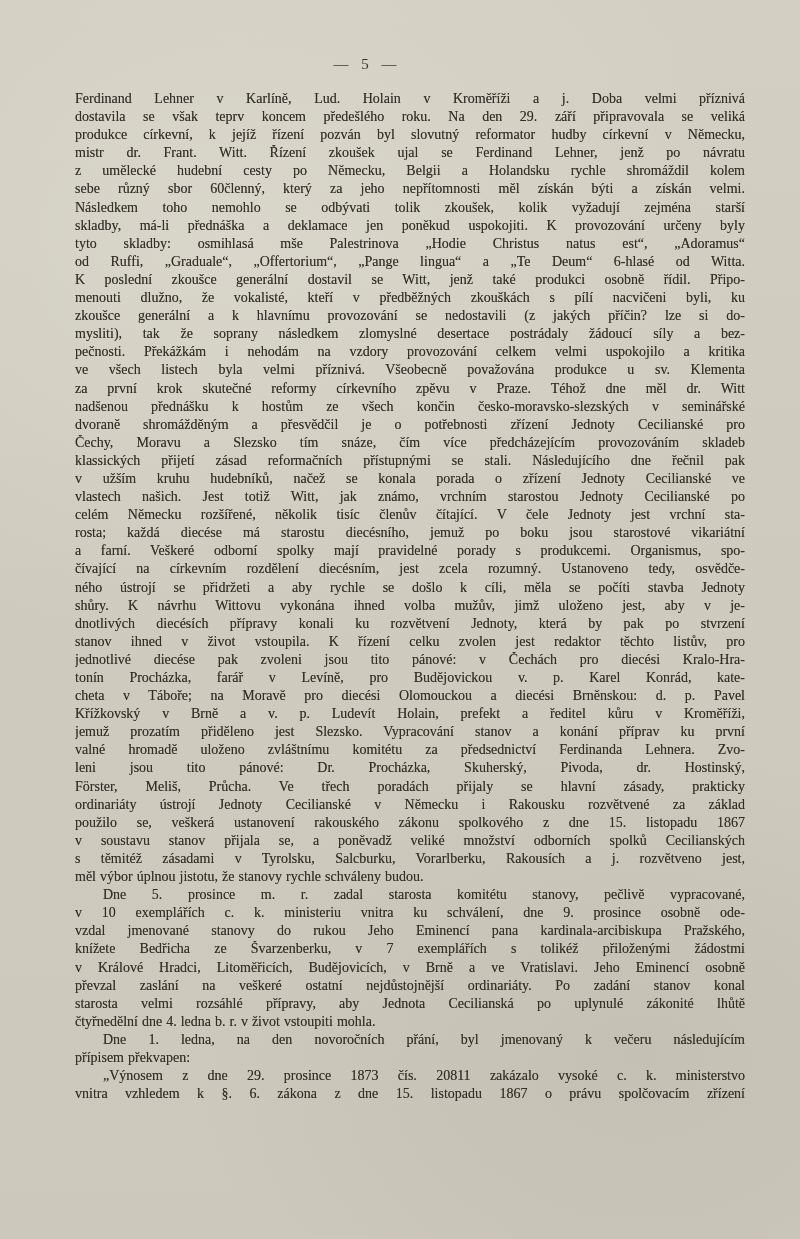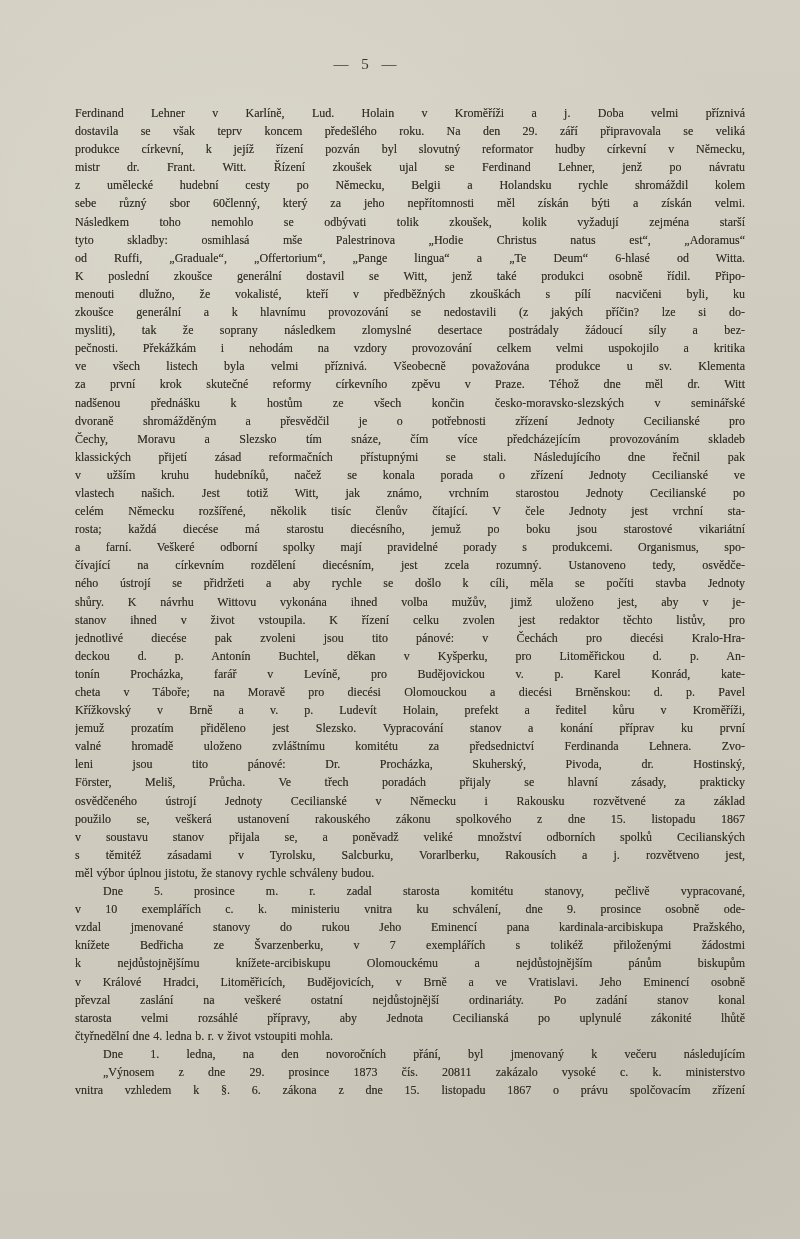--- a/index.html
+++ b/index.html
@@ -29,24 +29,24 @@
     top: 56px;
     left: 300px;
     width: 130px;
     text-align: center;
     font-size: 15px;
     word-spacing: 9px;
     color: #3a362e;
   }
   .text-block {
     position: absolute;
-    top: 106px;
+    top: 91px;
     left: 75px;
     width: 670px;
-    font-size: 12px;
+    font-size: 14px;
   }
   .line {
     height: 18.1px;
     overflow: hidden;
     text-align: justify;
     text-align-last: justify;
     text-rendering: optimizeLegibility;
     text-shadow: 0 0 0.5px rgba(51,47,40,0.55);
     word-spacing: 0.5px;
   }
@@ -68,20 +68,21 @@
 <div class="page">
   <div class="page-number">— 5 —</div>
   <div class="text-block">
       <div class="line justify">Ferdinand Lehner v Karlíně, Lud. Holain v Kroměříži a j. Doba velmi příznivá</div>
       <div class="line justify">dostavila se však teprv koncem předešlého roku. Na den 29. září připravovala se veliká</div>
       <div class="line justify">produkce církevní, k jejíž řízení pozván byl slovutný reformator hudby církevní v Německu,</div>
       <div class="line justify">mistr dr. Frant. Witt. Řízení zkoušek ujal se Ferdinand Lehner, jenž po návratu</div>
       <div class="line justify">z umělecké hudební cesty po Německu, Belgii a Holandsku rychle shromáždil kolem</div>
       <div class="line justify">sebe různý sbor 60členný, který za jeho nepřítomnosti měl získán býti a získán velmi.</div>
       <div class="line justify">Následkem toho nemohlo se odbývati tolik zkoušek, kolik vyžadují zejména starší</div>
+      <div class="line justify">skladby, má-li přednáška a deklamace jen poněkud uspokojiti. K provozování určeny byly</div>
       <div class="line justify">tyto skladby: osmihlasá mše Palestrinova „Hodie Christus natus est“, „Adoramus“</div>
       <div class="line justify">od Ruffi, „Graduale“, „Offertorium“, „Pange lingua“ a „Te Deum“ 6-hlasé od Witta.</div>
       <div class="line justify">K poslední zkoušce generální dostavil se Witt, jenž také produkci osobně řídil. Připo-</div>
       <div class="line justify">menouti dlužno, že vokalisté, kteří v předběžných zkouškách s pílí nacvičeni byli, ku</div>
       <div class="line justify">zkoušce generální a k hlavnímu provozování se nedostavili (z jakých příčin? lze si do-</div>
       <div class="line justify">mysliti), tak že soprany následkem zlomyslné desertace postrádaly žádoucí síly a bez-</div>
       <div class="line justify">pečnosti. Překážkám i nehodám na vzdory provozování celkem velmi uspokojilo a kritika</div>
       <div class="line justify">ve všech listech byla velmi příznivá. Všeobecně považována produkce u sv. Klementa</div>
       <div class="line justify">za první krok skutečné reformy církevního zpěvu v Praze. Téhož dne měl dr. Witt</div>
       <div class="line justify">nadšenou přednášku k hostům ze všech končin česko-moravsko-slezských v seminářské</div>
@@ -89,41 +90,41 @@
       <div class="line justify">Čechy, Moravu a Slezsko tím snáze, čím více předcházejícím provozováním skladeb</div>
       <div class="line justify">klassických přijetí zásad reformačních přístupnými se stali. Následujícího dne řečnil pak</div>
       <div class="line justify">v užším kruhu hudebníků, načež se konala porada o zřízení Jednoty Cecilianské ve</div>
       <div class="line justify">vlastech našich. Jest totiž Witt, jak známo, vrchním starostou Jednoty Cecilianské po</div>
       <div class="line justify">celém Německu rozšířené, několik tisíc členův čítající. V čele Jednoty jest vrchní sta-</div>
       <div class="line justify">rosta; každá diecése má starostu diecésního, jemuž po boku jsou starostové vikariátní</div>
       <div class="line justify">a farní. Veškeré odborní spolky mají pravidelné porady s produkcemi. Organismus, spo-</div>
       <div class="line justify">čívající na církevním rozdělení diecésním, jest zcela rozumný. Ustanoveno tedy, osvědče-</div>
       <div class="line justify">ného ústrojí se přidržeti a aby rychle se došlo k cíli, měla se počíti stavba Jednoty</div>
       <div class="line justify">shůry. K návrhu Wittovu vykonána ihned volba mužův, jimž uloženo jest, aby v je-</div>
+      <div class="line justify">dnotlivých diecésích přípravy konali ku rozvětvení Jednoty, která by pak po stvrzení</div>
       <div class="line justify">stanov ihned v život vstoupila. K řízení celku zvolen jest redaktor těchto listův, pro</div>
       <div class="line justify">jednotlivé diecése pak zvoleni jsou tito pánové: v Čechách pro diecési Kralo-Hra-</div>
-      <div class="line justify">deckou d. p. Antonín Buchtel, děkan v Kyšperku, pro Litoměřickou d. p. An-</div>
       <div class="line justify">tonín Procházka, farář v Levíně, pro Budějovickou v. p. Karel Konrád, kate-</div>
       <div class="line justify">cheta v Táboře; na Moravě pro diecési Olomouckou a diecési Brněnskou: d. p. Pavel</div>
       <div class="line justify">Křížkovský v Brně a v. p. Ludevít Holain, prefekt a ředitel kůru v Kroměříži,</div>
       <div class="line justify">jemuž prozatím přiděleno jest Slezsko. Vypracování stanov a konání příprav ku první</div>
       <div class="line justify">valné hromadě uloženo zvláštnímu komitétu za předsednictví Ferdinanda Lehnera. Zvo-</div>
       <div class="line justify">leni jsou tito pánové: Dr. Procházka, Skuherský, Pivoda, dr. Hostinský,</div>
       <div class="line justify">Förster, Meliš, Průcha. Ve třech poradách přijaly se hlavní zásady, prakticky</div>
-      <div class="line justify">osvědčeného ústrojí Jednoty Cecilianské v Německu i Rakousku rozvětvené za základ</div>
+      <div class="line justify">ordinariáty ústrojí Jednoty Cecilianské v Německu i Rakousku rozvětvené za základ</div>
       <div class="line justify">použilo se, veškerá ustanovení rakouského zákonu spolkového z dne 15. listopadu 1867</div>
       <div class="line justify">v soustavu stanov přijala se, a poněvadž veliké množství odborních spolků Cecilianských</div>
       <div class="line justify">s těmitéž zásadami v Tyrolsku, Salcburku, Vorarlberku, Rakousích a j. rozvětveno jest,</div>
       <div class="line end">měl výbor úplnou jistotu, že stanovy rychle schváleny budou.</div>
       <div class="line indent">Dne 5. prosince m. r. zadal starosta komitétu stanovy, pečlivě vypracované,</div>
       <div class="line justify">v 10 exemplářích c. k. ministeriu vnitra ku schválení, dne 9. prosince osobně ode-</div>
       <div class="line justify">vzdal jmenované stanovy do rukou Jeho Eminencí pana kardinala-arcibiskupa Pražského,</div>
       <div class="line justify">knížete Bedřicha ze Švarzenberku, v 7 exemplářích s tolikéž přiloženými žádostmi</div>
-      <div class="line justify">k nejdůstojnějšímu knížete-arcibiskupu Olomouckému a nejdůstojnějším pánům biskupům</div>
       <div class="line justify">v Králové Hradci, Litoměřicích, Budějovicích, v Brně a ve Vratislavi. Jeho Eminencí osobně</div>
       <div class="line justify">převzal zaslání na veškeré ostatní nejdůstojnější ordinariáty. Po zadání stanov konal</div>
       <div class="line justify">starosta velmi rozsáhlé přípravy, aby Jednota Cecilianská po uplynulé zákonité lhůtě</div>
       <div class="line end">čtyřnedělní dne 4. ledna b. r. v život vstoupiti mohla.</div>
       <div class="line indent">Dne 1. ledna, na den novoročních přání, byl jmenovaný k večeru následujícím</div>
+      <div class="line end">přípisem překvapen:</div>
       <div class="line indent">„Výnosem z dne 29. prosince 1873 čís. 20811 zakázalo vysoké c. k. ministerstvo</div>
       <div class="line justify">vnitra vzhledem k §. 6. zákona z dne 15. listopadu 1867 o právu spolčovacím zřízení</div>
     </div>
 </div>
 
 </body></html>

